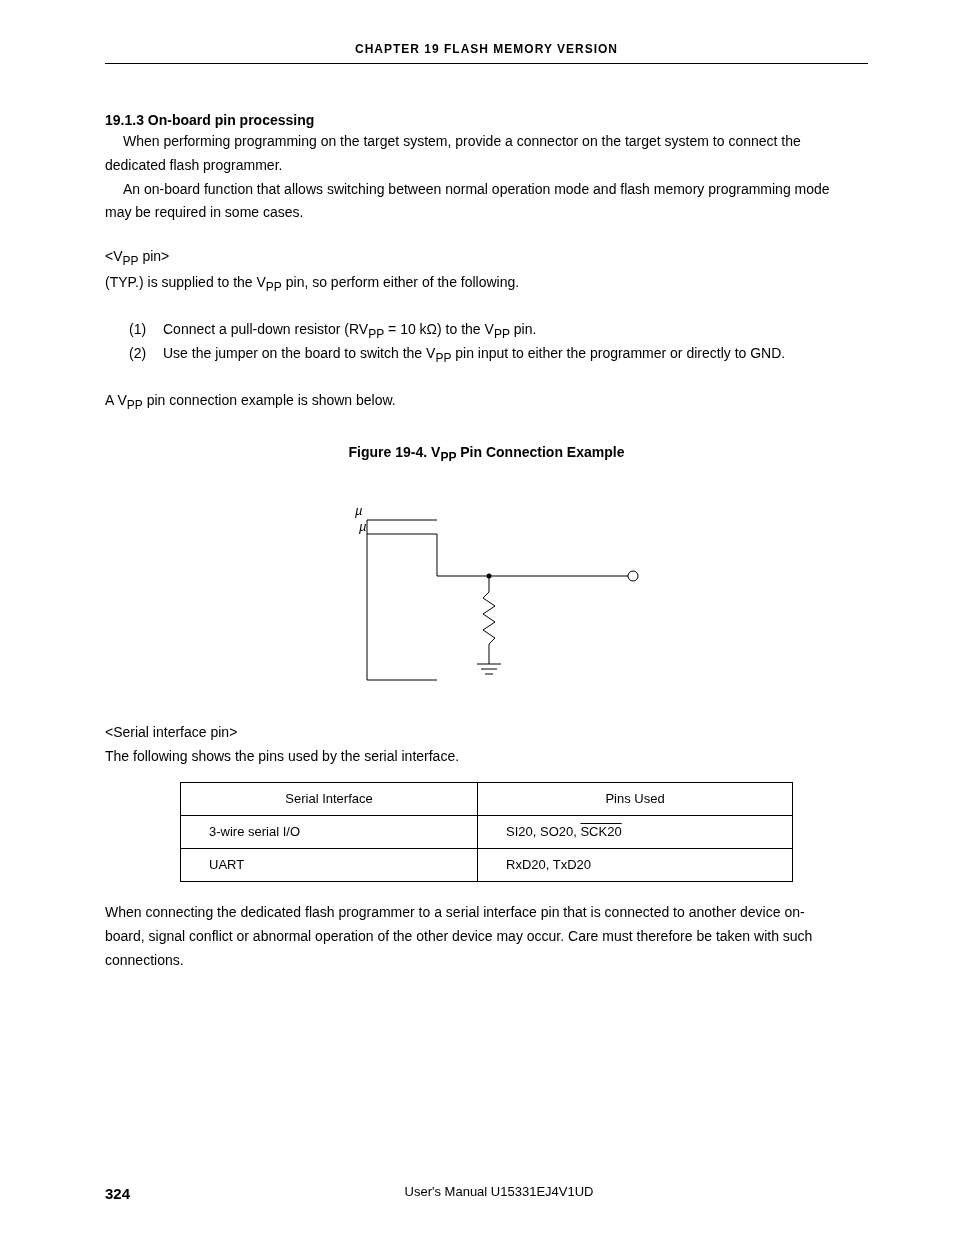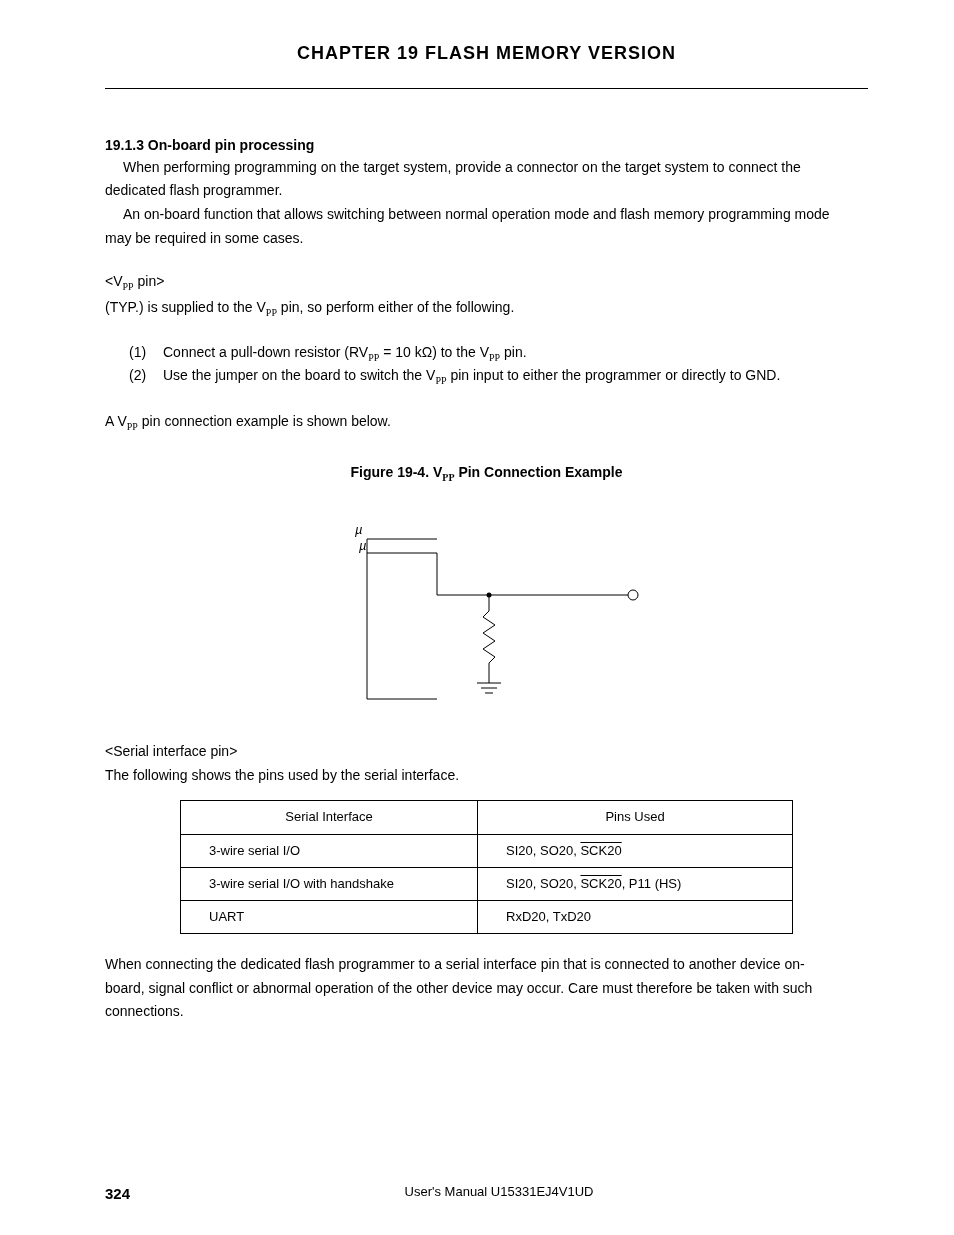--- a/index.html
+++ b/index.html
@@ -14,44 +14,43 @@
   .page {
     width: 954px;
     height: 1235px;
     box-sizing: border-box;
     padding: 40px 86px 40px 105px;
     position: relative;
   }
   .chapter-header {
     text-align: center;
     font-weight: bold;
-    font-size: 18px;
+    font-size: 12px;
     letter-spacing: 1px;
     border-bottom: 1px solid #000;
-    padding-bottom: 20px;
+    padding-bottom: 4px;
     margin-bottom: 46px;
   }
   .section-heading {
     font-weight: bold;
     margin-bottom: 0;
   }
   .para {
     margin: 0 0 2px 0;
     text-align: justify;
   }
   .indent {
     text-indent: 18px;
   }
   .block {
     margin-top: 22px;
   }
   .sub {
-    font-size: 10px;
+    font-size: 12px;
     vertical-align: sub;
-    font-family: Liberation Serif, serif;
   }
   .list-row {
     display: flex;
     margin-left: 24px;
   }
   .list-num {
     flex: 0 0 34px;
   }
   .figure-caption {
     text-align: center;
@@ -186,26 +185,20 @@
         <th class="col-interface">Serial Interface</th>
         <th class="col-pins">Pins Used</th>
       </tr>
       <tr>
         <td>3-wire serial I/O</td>
         <td>
           <span>SI20, SO20, </span><span class="overline">SCK20</span><span></span>
         </td>
       </tr>
       <tr>
-        <td>3-wire serial I/O with handshake</td>
-        <td>
-          <span>SI20, SO20, </span><span class="overline">SCK20</span><span>, P11 (HS)</span>
-        </td>
-      </tr>
-      <tr>
         <td>UART</td>
         <td>
           <span>RxD20, TxD20</span><span class="overline"></span><span></span>
         </td>
       </tr>
     </tbody>
       </table>
 
     <p class="para">When connecting the dedicated flash programmer to a serial interface pin that is connected to another device on-</p>
     <p class="para">board, signal conflict or abnormal operation of the other device may occur. Care must therefore be taken with such</p>

